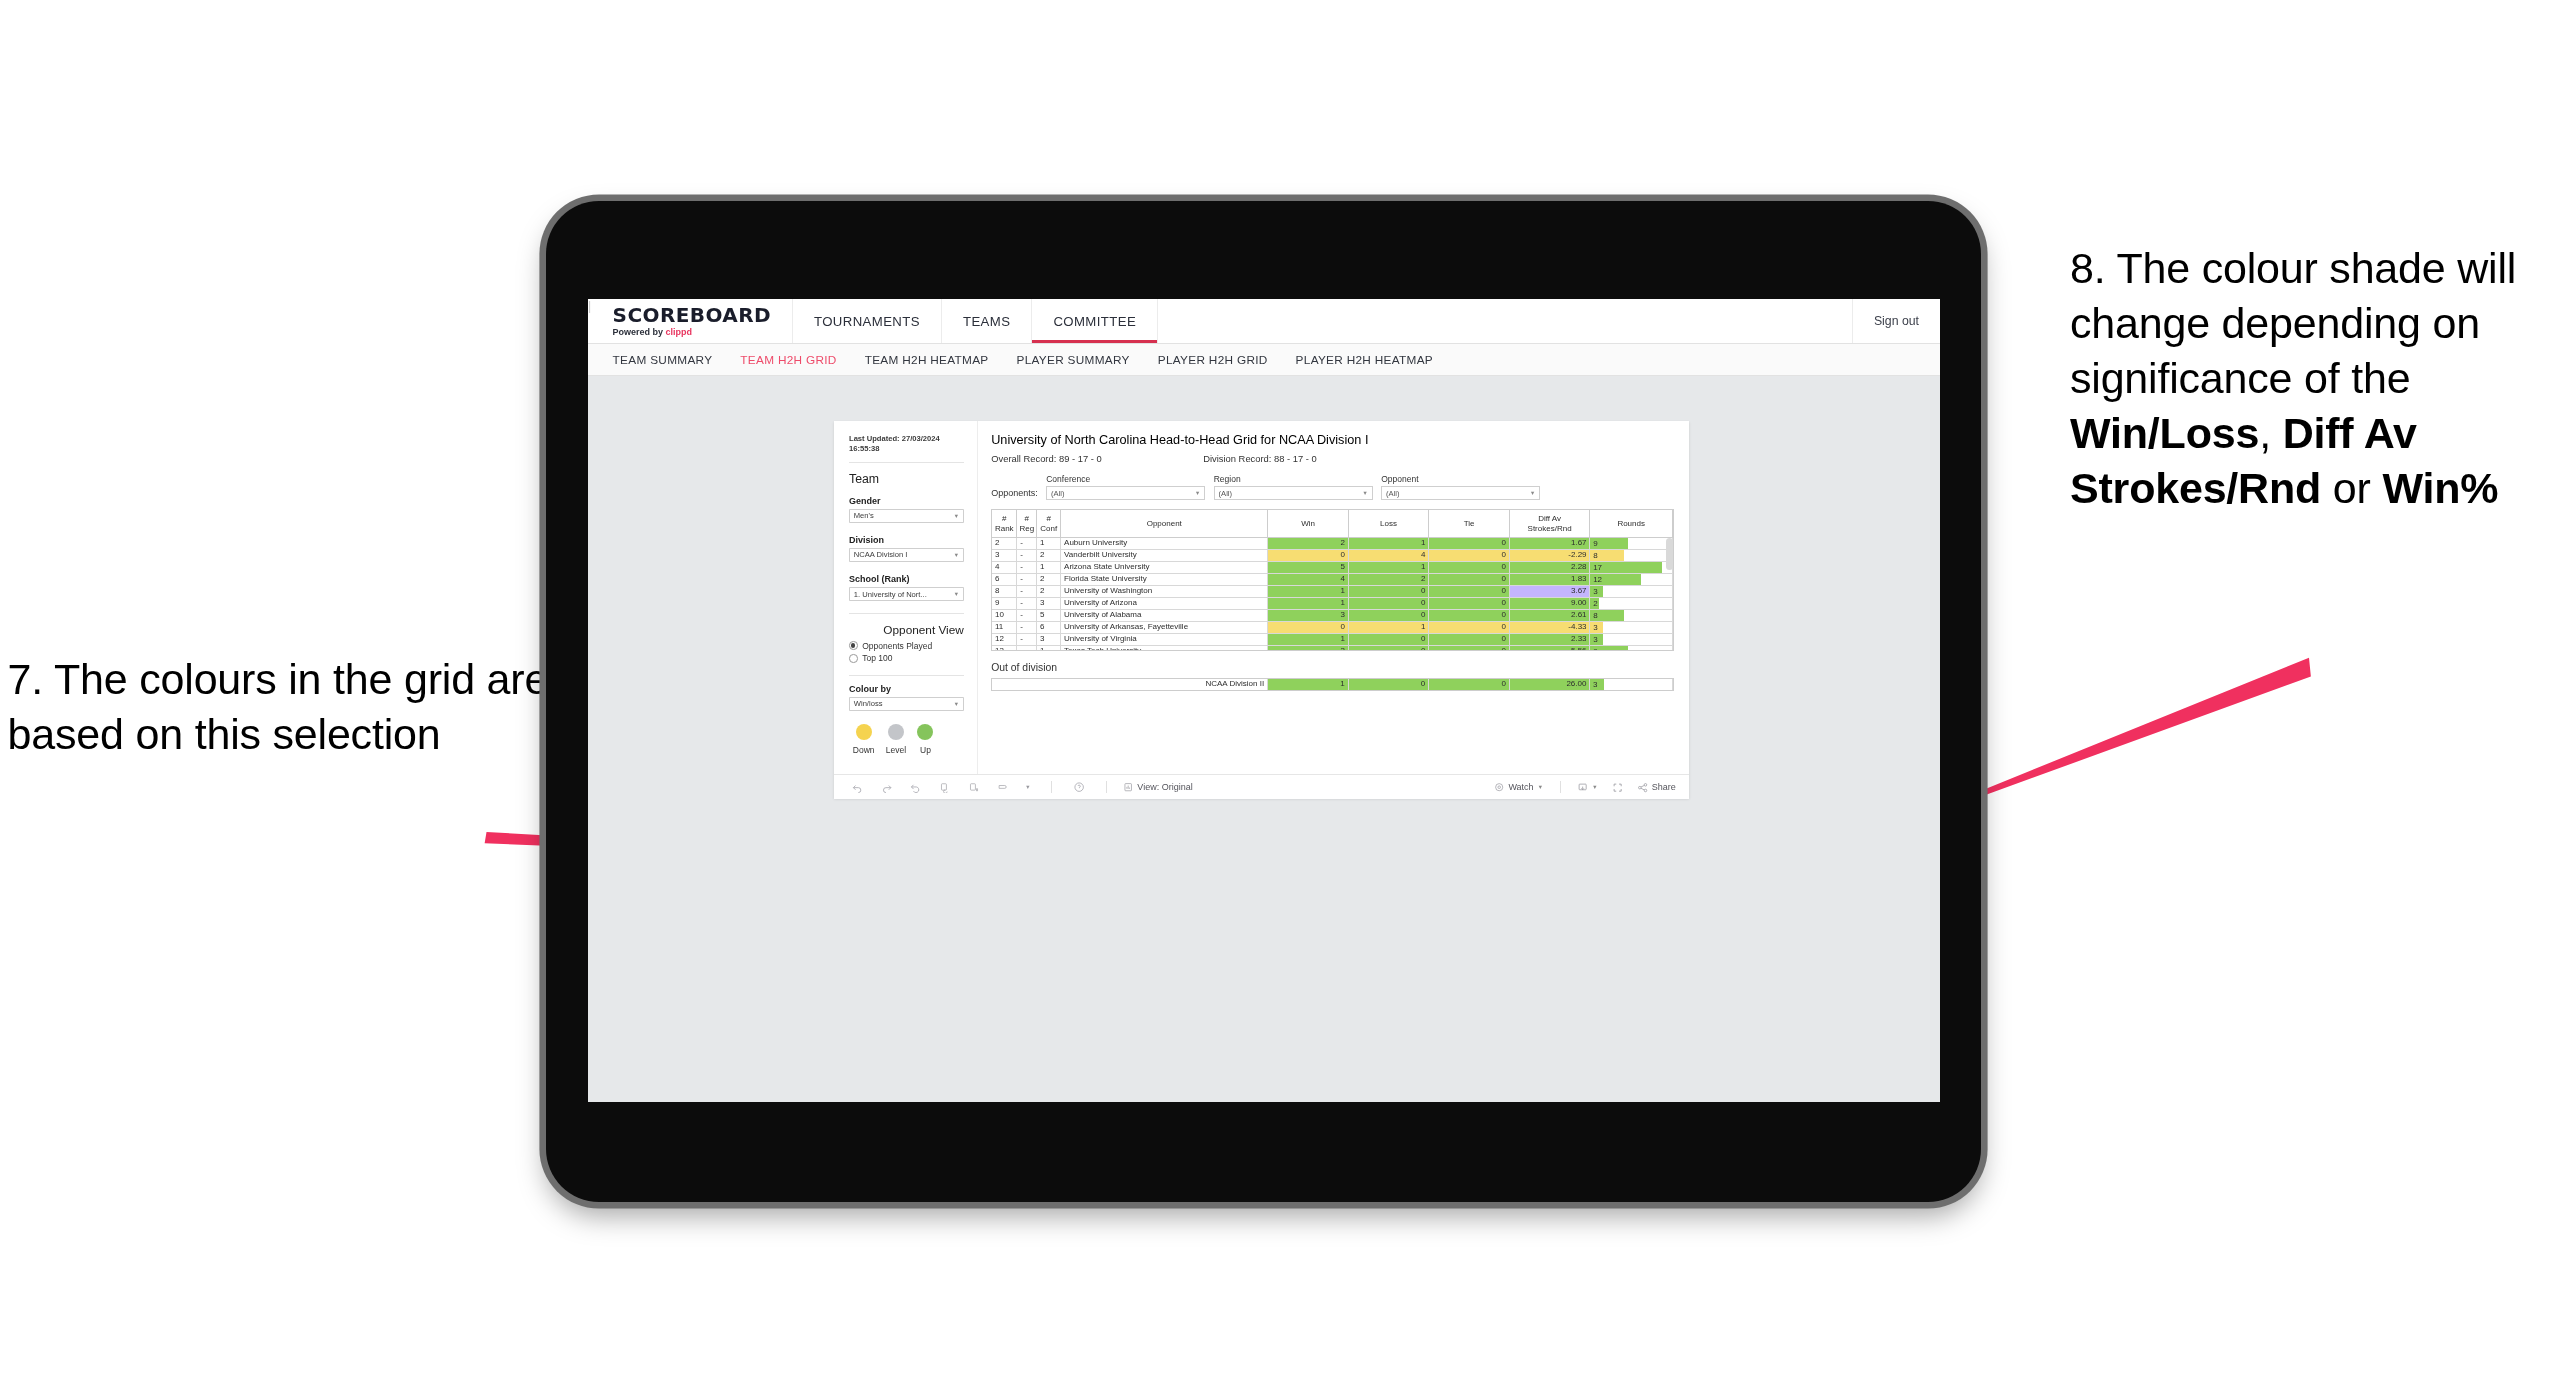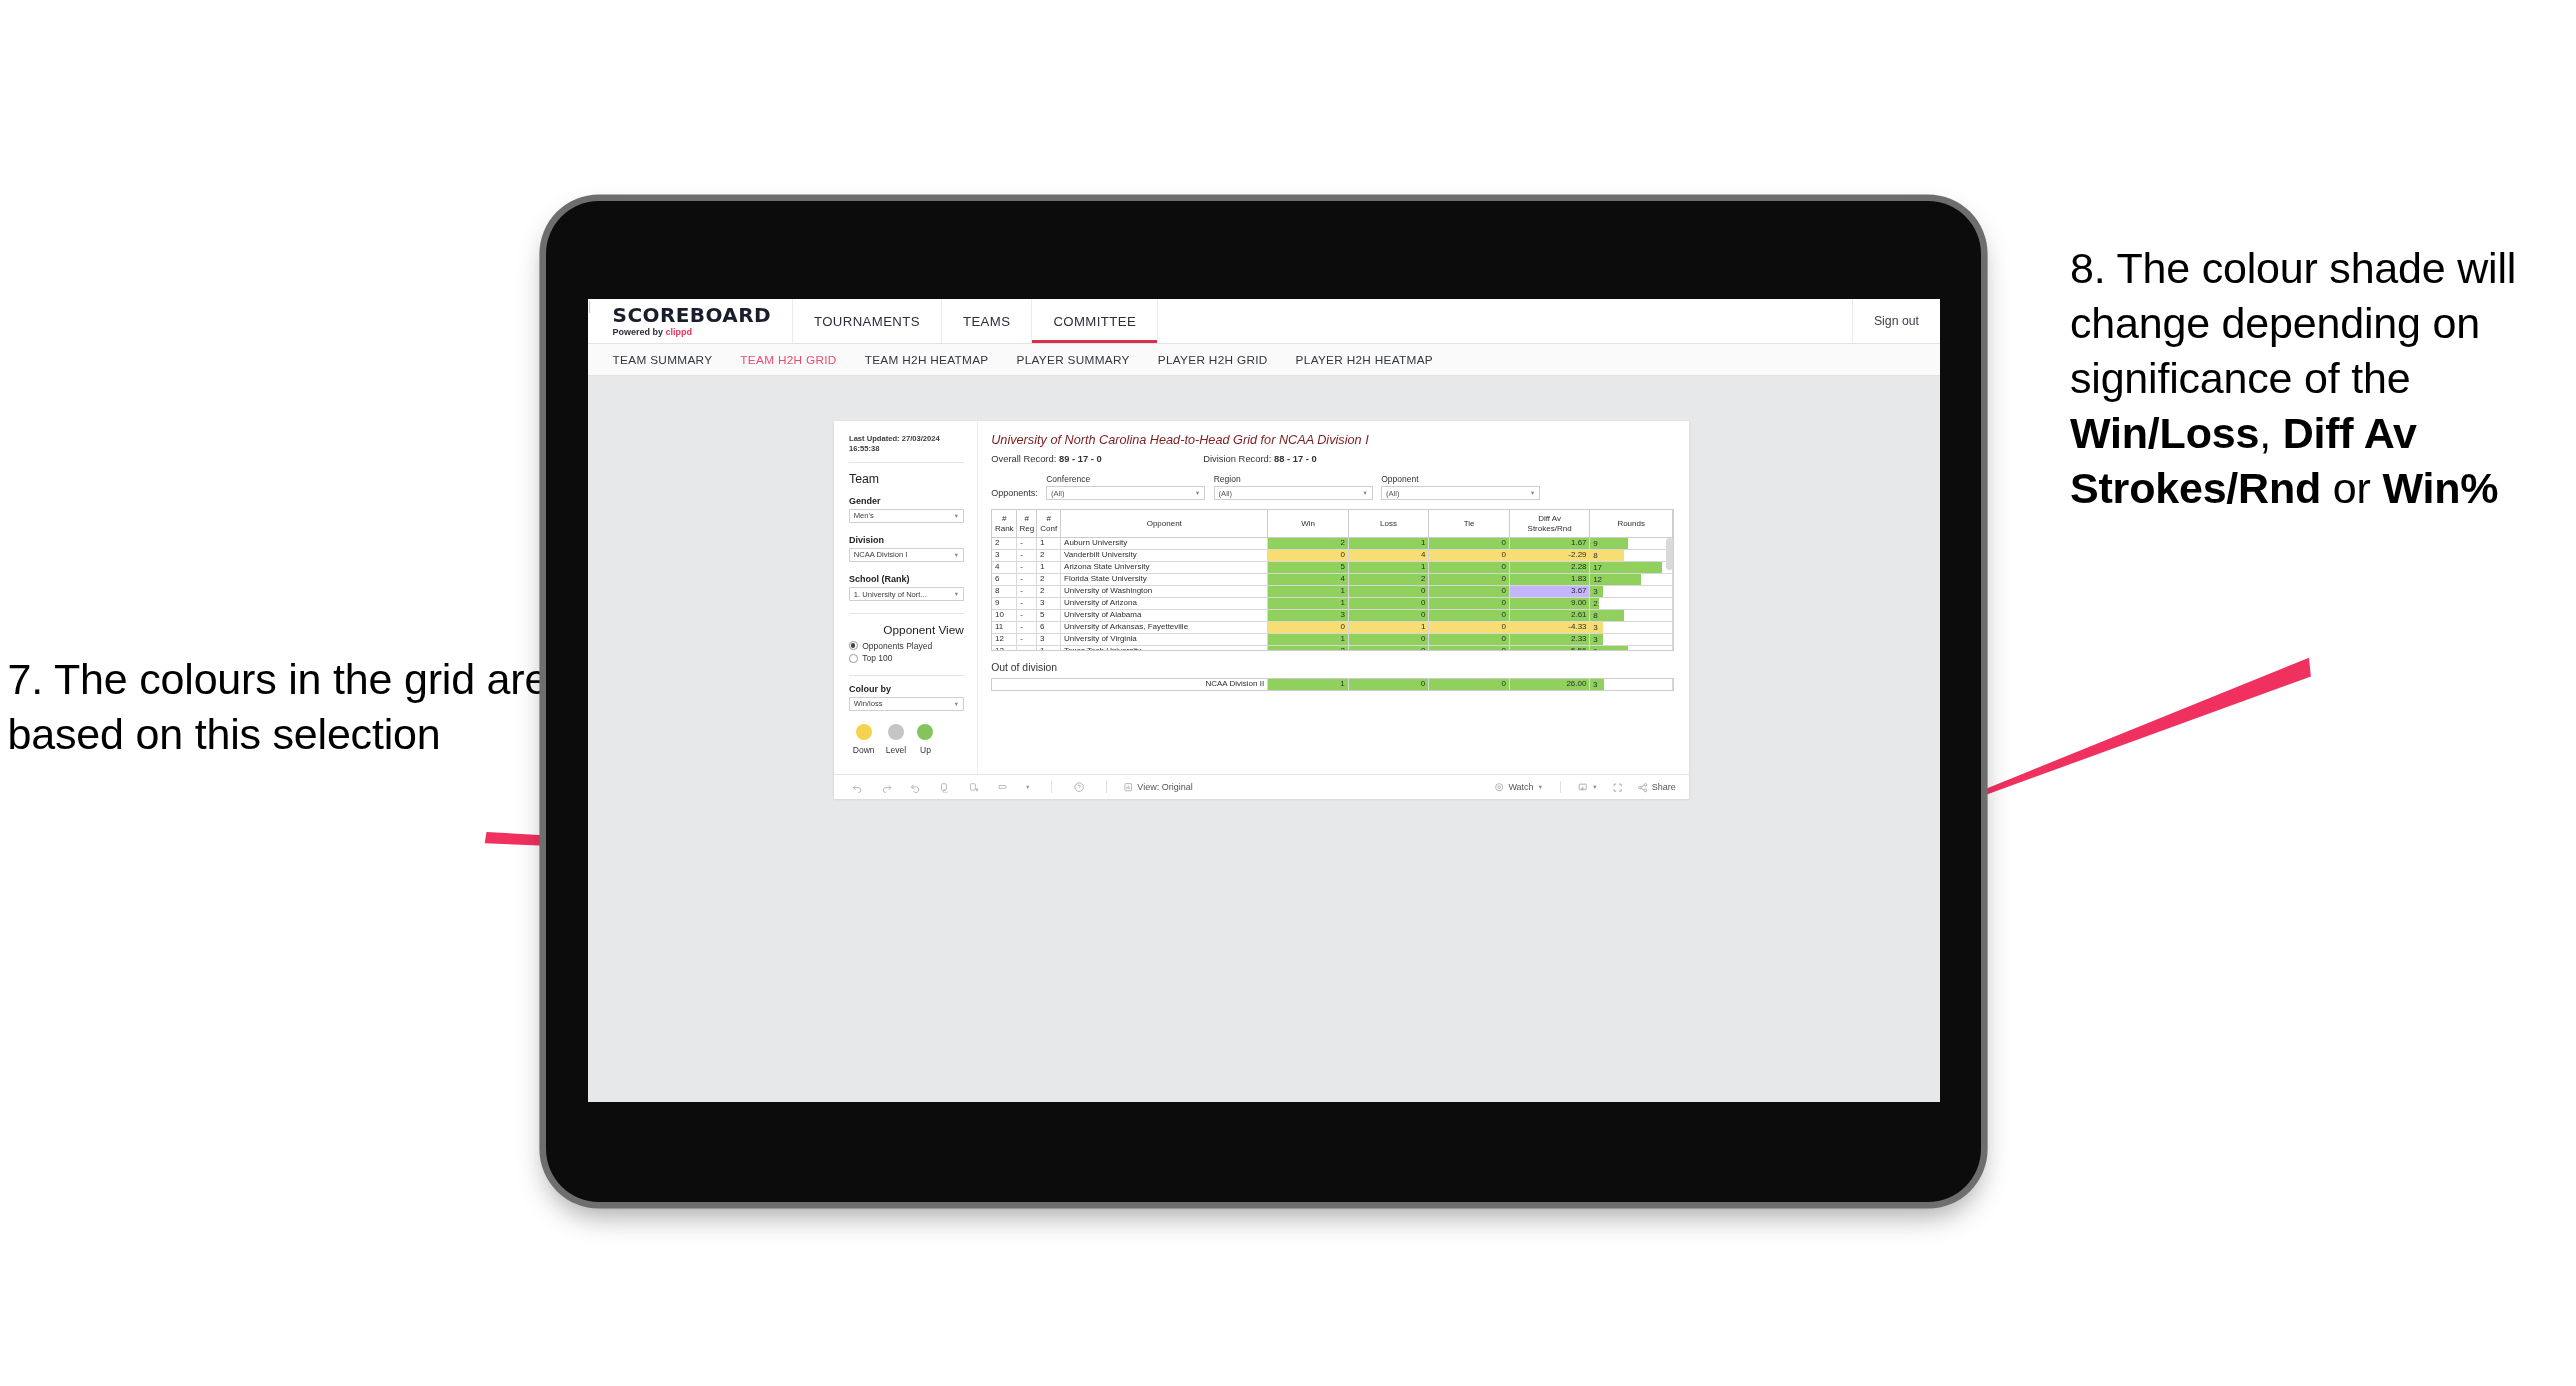--- a/index.html
+++ b/index.html
@@ -94,24 +94,24 @@
   .radio { width: 8.5px; height: 8.5px; border: 0.9px solid #9a9a9a; border-radius: 50%; background: #fff;
            display: inline-flex; align-items: center; justify-content: center; flex: none; }
   .radio.on::after { content: ""; width: 4.2px; height: 4.2px; border-radius: 50%; background: #444; }
   .legend { display: flex; gap: 11.3px; margin-top: 13.2px; padding-left: 3.8px; }
   .legend-item { display: flex; flex-direction: column; align-items: center; gap: 4.7px; }
   .dot { width: 16px; height: 16px; border-radius: 50%; }
   .legend-lbl { font-size: 8.5px; color: #333; }
 
   
   #main { flex: 1; padding: 12.3px 15px 5.7px 13.2px; min-width: 0; display: flex; flex-direction: column; }
-  .viz-title { font-size: 12.7px; color: #7f1d1d; font-weight: normal; margin-bottom: 5.7px; font-style: italic; }
+  .viz-title { font-size: 12.7px; color: #000000; font-weight: normal; margin-bottom: 5.7px; }
   .records { display: flex; font-size: 9.4px; color: #333; margin-bottom: 10.4px; }
   .records .rec1 { width: 212px; }
-  .records b { font-weight: bold; }
+  .records b { font-weight: normal; }
 
   .filters { display: flex; align-items: flex-end; gap: 8.5px; margin-bottom: 8.5px; }
   .filters-lbl { font-size: 9px; color: #333; padding-bottom: 1.9px; }
   .filter { display: flex; flex-direction: column; }
   .filter-lbl { font-size: 8.5px; color: #333; margin-bottom: 1.9px; }
   .filter-box {
     height: 14px; border: 0.9px solid #cfcfcf; background: #fff;
     display: flex; align-items: center; justify-content: space-between;
     padding: 0 3.8px; font-size: 7.6px; color: #555; cursor: pointer;
   }

